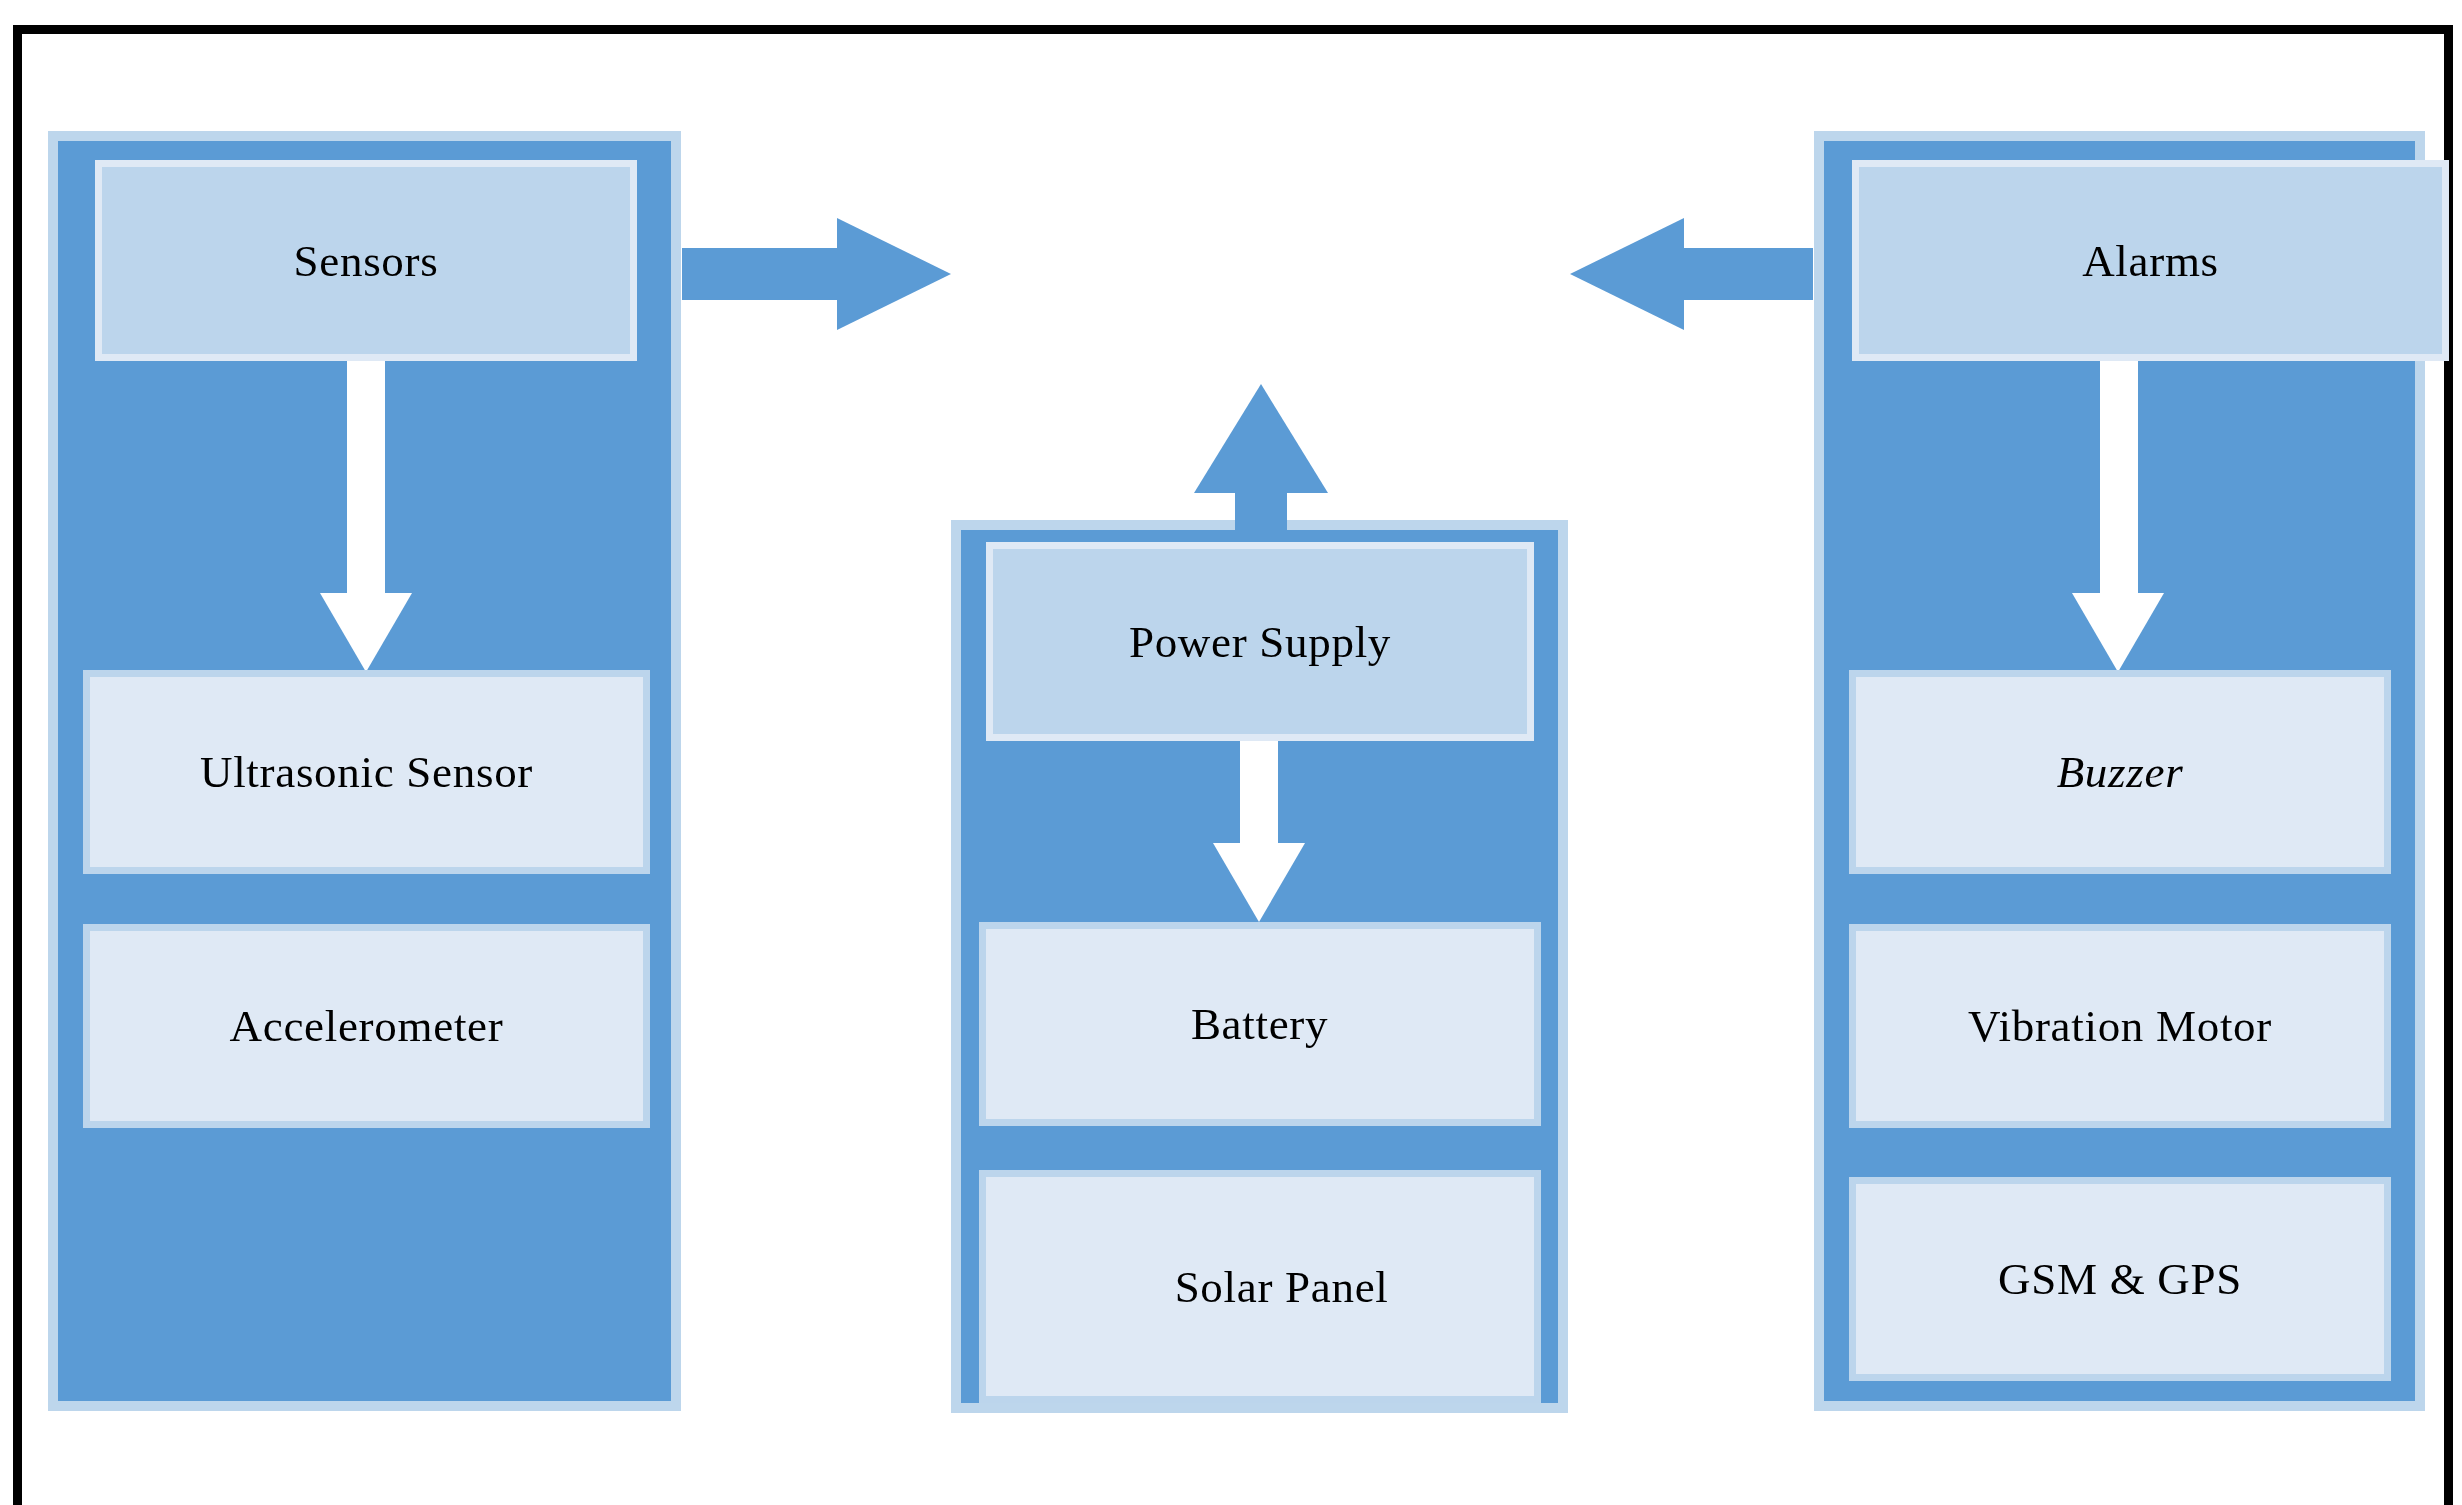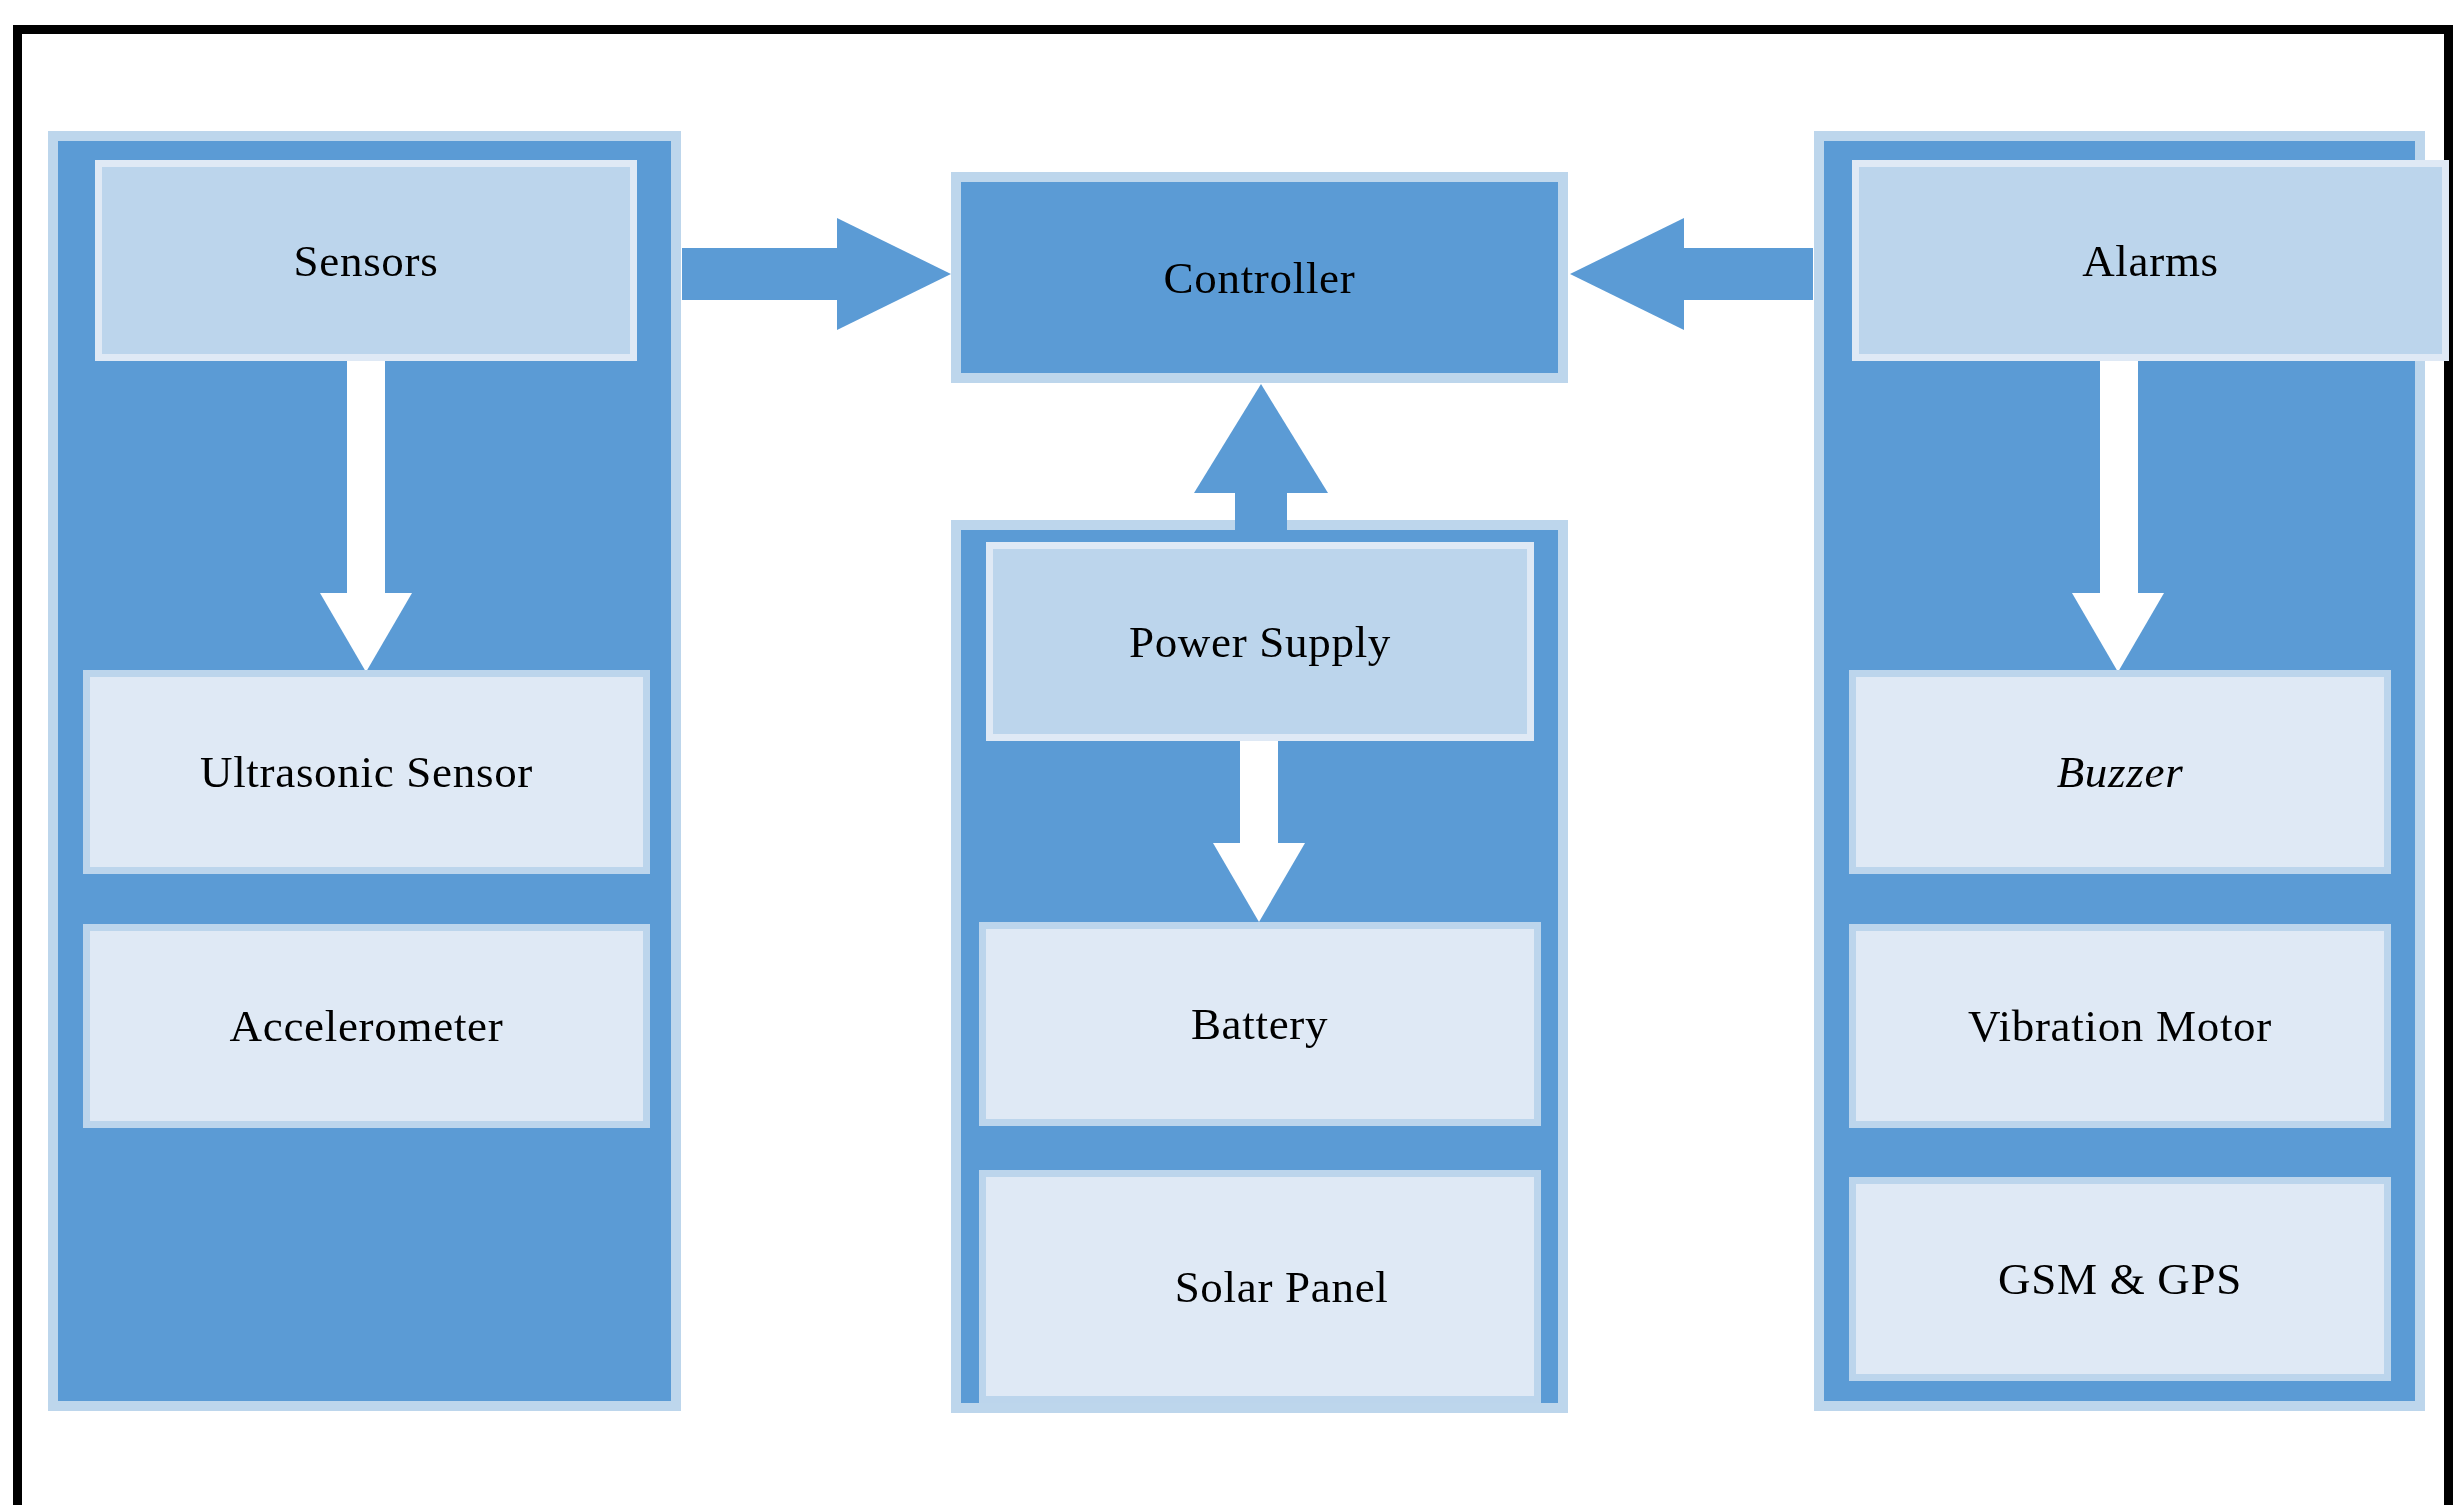--- a/index.html
+++ b/index.html
@@ -119,23 +119,20 @@
       </div>
       <div class="item-box" style="left:25px;top:783px;width:542px;height:204px;">
         <span class="label">Vibration Motor</span>
       </div>
       <div class="item-box" style="left:25px;top:1036px;width:542px;height:204px;">
         <span class="label">GSM &amp; GPS</span>
       </div>
     </div>
   </div>
 
-  <div class="controller">
-    <span class="label">Controller</span>
-  </div>
 
   <div class="bstem" style="left:682px;top:232px;width:156px;height:52px;"></div>
   <div class="bhead-right" style="left:837px;top:202px;"></div>
 
   <div class="bstem" style="left:1684px;top:232px;width:129px;height:52px;"></div>
   <div class="bhead-left" style="left:1570px;top:202px;"></div>
 
   <div class="bstem" style="left:1235px;top:477px;width:52px;height:37px;"></div>
   <div class="bhead-up" style="left:1194px;top:368px;"></div>
 

